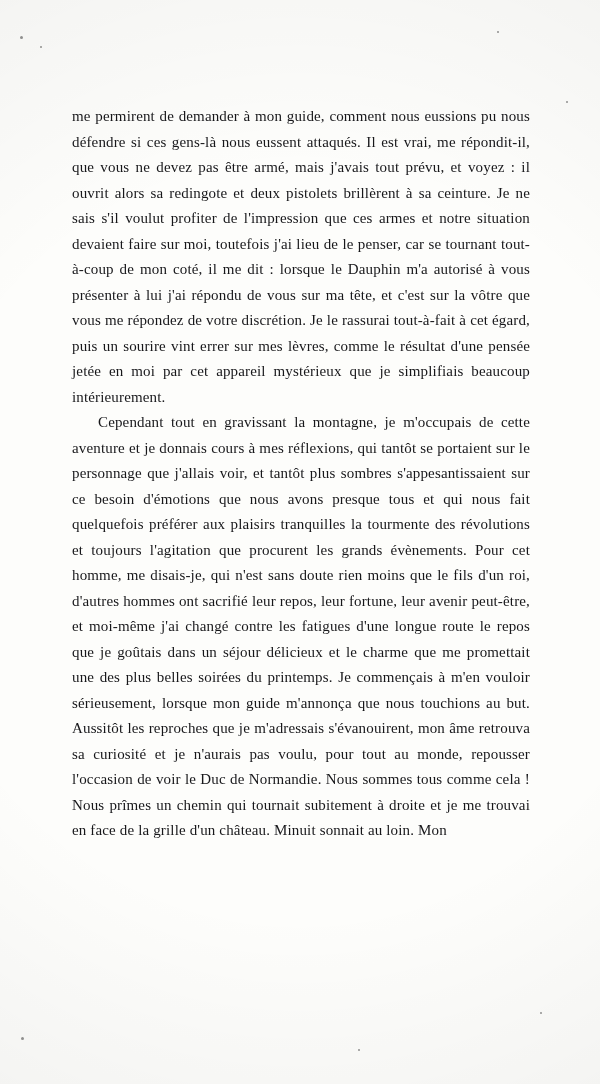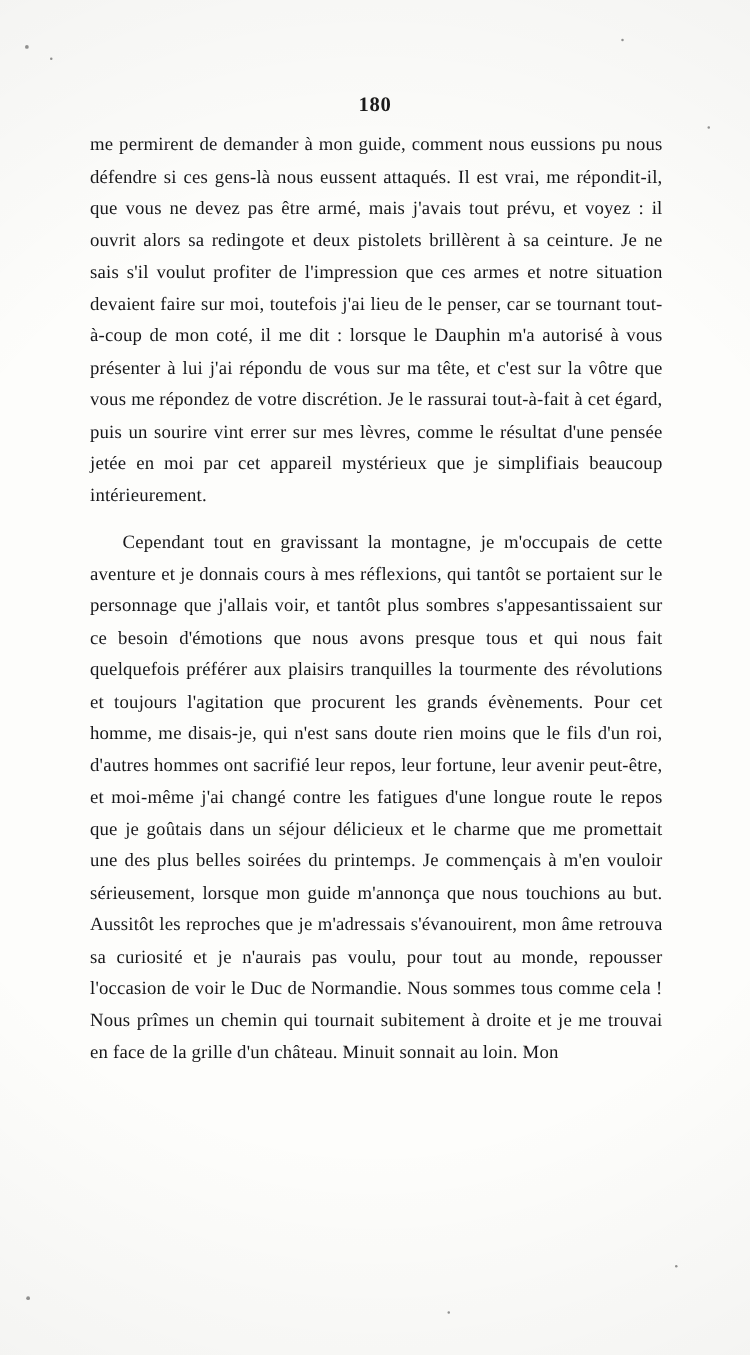--- a/index.html
+++ b/index.html
@@ -61,21 +61,21 @@
     line-height: 25.5px;
     text-align: justify;
     text-justify: inter-word;
     font-family: "Liberation Serif", serif;
     letter-spacing: 0.15px;
   }
   p.para.indent {
     text-indent: 26px;
   }
   p.para + p.para {
-    margin-top: 12px;
+    margin-top: 0px;
   }
   
   .text-block {
     -webkit-font-smoothing: none;
     text-rendering: optimizeLegibility;
   }
 </style>
 </head>
 <body>
 
@@ -84,20 +84,19 @@
   <div class="scan-tint"></div>
 
   <div class="speck" style="left:20px; top:36px; width:3px; height:3px;"></div>
   <div class="speck" style="left:40px; top:46px; width:2px; height:2px;"></div>
   <div class="speck" style="left:497px; top:31px; width:2px; height:2px;"></div>
   <div class="speck" style="left:566px; top:101px; width:2px; height:2px;"></div>
   <div class="speck" style="left:21px; top:1037px; width:3px; height:3px;"></div>
   <div class="speck" style="left:358px; top:1049px; width:2px; height:2px;"></div>
   <div class="speck" style="left:540px; top:1012px; width:2px; height:2px;"></div>
 
-  <div class="page-number">180</div>
 
   <div class="text-block">
     <p class="para">me permirent de demander à mon guide, comment nous eussions pu nous défendre si ces gens-là nous eussent attaqués. Il est vrai, me répondit-il, que vous ne devez pas être armé, mais j'avais tout prévu, et voyez : il ouvrit alors sa redingote et deux pistolets brillèrent à sa ceinture. Je ne sais s'il voulut profiter de l'impression que ces armes et notre situation devaient faire sur moi, toutefois j'ai lieu de le penser, car se tournant tout-à-coup de mon coté, il me dit : lorsque le Dauphin m'a autorisé à vous présenter à lui j'ai répondu de vous sur ma tête, et c'est sur la vôtre que vous me répondez de votre discrétion. Je le rassurai tout-à-fait à cet égard, puis un sourire vint errer sur mes lèvres, comme le résultat d'une pensée jetée en moi par cet appareil mystérieux que je simplifiais beaucoup intérieurement.</p>
     <p class="para indent">Cependant tout en gravissant la montagne, je m'occupais de cette aventure et je donnais cours à mes réflexions, qui tantôt se portaient sur le personnage que j'allais voir, et tantôt plus sombres s'appesantissaient sur ce besoin d'émotions que nous avons presque tous et qui nous fait quelquefois préférer aux plaisirs tranquilles la tourmente des révolutions et toujours l'agitation que procurent les grands évènements. Pour cet homme, me disais-je, qui n'est sans doute rien moins que le fils d'un roi, d'autres hommes ont sacrifié leur repos, leur fortune, leur avenir peut-être, et moi-même j'ai changé contre les fatigues d'une longue route le repos que je goûtais dans un séjour délicieux et le charme que me promettait une des plus belles soirées du printemps. Je commençais à m'en vouloir sérieusement, lorsque mon guide m'annonça que nous touchions au but. Aussitôt les reproches que je m'adressais s'évanouirent, mon âme retrouva sa curiosité et je n'aurais pas voulu, pour tout au monde, repousser l'occasion de voir le Duc de Normandie. Nous sommes tous comme cela ! Nous prîmes un chemin qui tournait subitement à droite et je me trouvai en face de la grille d'un château. Minuit sonnait au loin. Mon</p>
   </div>
 
 </div>
 
 </body></html>

